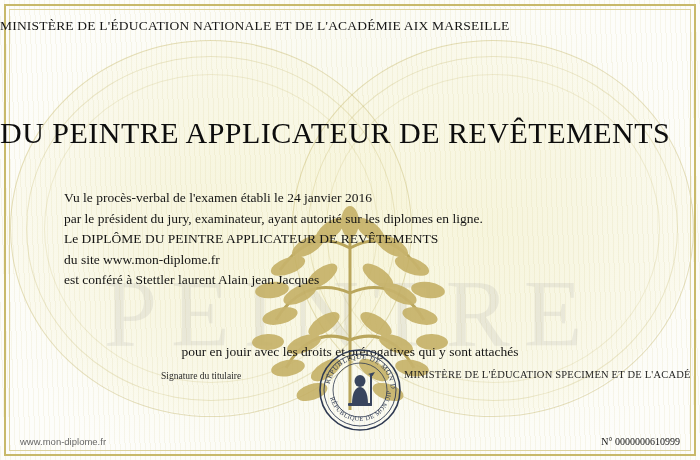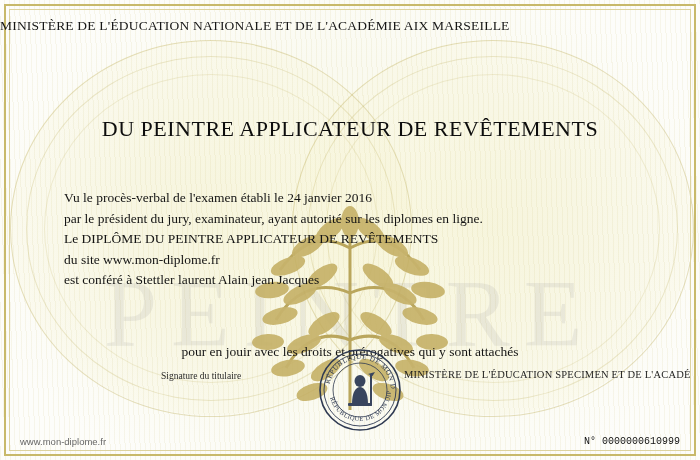--- a/index.html
+++ b/index.html
@@ -119,22 +119,21 @@
     left: 0; right: 0;
     text-align: center;
     font-size: 40px;
     letter-spacing: 2px;
     color: #0d0d0d;
   }
   .title-sub {
     position: absolute;
     top: 116px;
     left: 0; right: 0;
-    text-align: center;
-    font-size: 22px;
+    font-size: 30px;
     letter-spacing: 0.5px;
     color: #0d0d0d;
     white-space: nowrap;
   }
 
   .body-block {
     position: absolute;
     left: 64px;
     top: 188px;
     width: 560px;
@@ -180,21 +179,21 @@
     font-size: 9.5px;
     color: #666;
     font-family: "Liberation Sans", sans-serif;
   }
   .footer-right {
     position: absolute;
     right: 20px;
     bottom: 13px;
     font-size: 10px;
     color: #111;
-    font-family: Liberation Mono, monospace;
+    font-family: Liberation Serif, serif;
     padding-left: 48px;
   }
 </style>
 </head>
 <body>
 
 <div id="diploma">
 
   <div class="bg-layer">
     <div class="paper-tint"></div>

